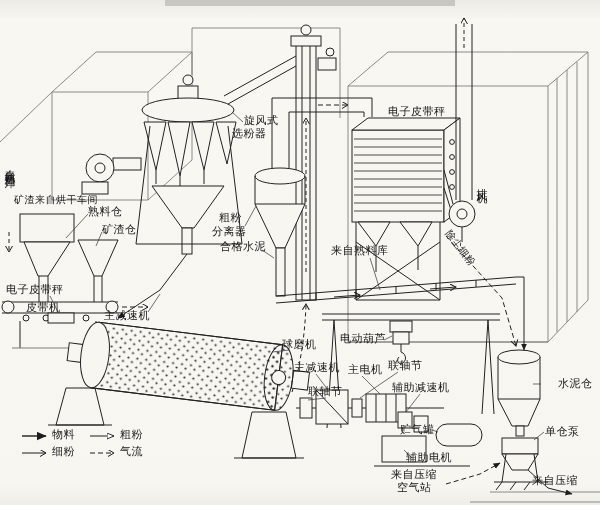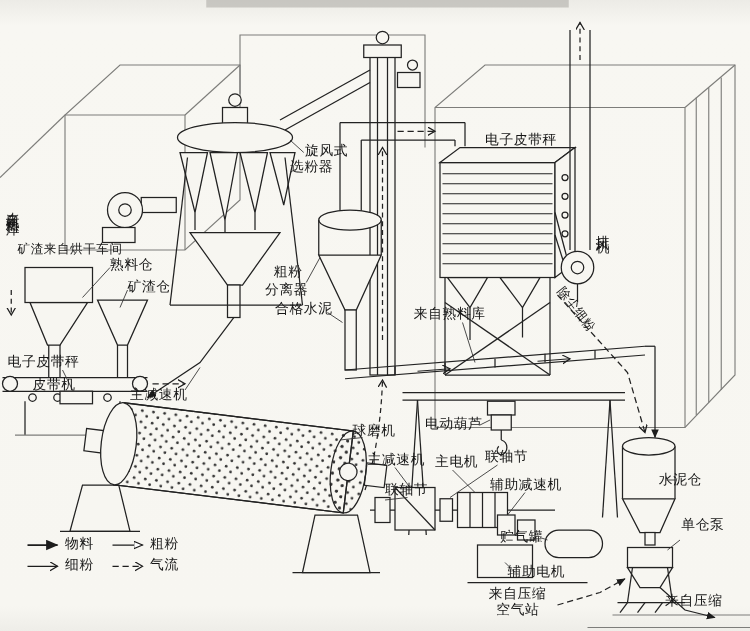--- a/index.html
+++ b/index.html
@@ -313,22 +313,22 @@
 <div class="lbl s10 rot" style="left:452px;top:228px">除尘细粉</div>
 <div class="lbl" style="left:340px;top:333px">电动葫芦</div>
 <div class="lbl" style="left:282px;top:339px">球磨机</div>
 <div class="lbl" style="left:294px;top:362px">主减速机</div>
 <div class="lbl" style="left:348px;top:364px">主电机</div>
 <div class="lbl" style="left:388px;top:360px">联轴节</div>
 <div class="lbl" style="left:308px;top:386px">联轴节</div>
 <div class="lbl" style="left:392px;top:382px">辅助减速机</div>
 <div class="lbl" style="left:400px;top:424px">贮气罐</div>
 <div class="lbl" style="left:406px;top:452px">辅助电机</div>
-<div class="lbl" style="left:527px;top:378px">水泥仓</div>
-<div class="lbl" style="left:545px;top:414px">单仓泵</div>
+<div class="lbl" style="left:558px;top:378px">水泥仓</div>
+<div class="lbl" style="left:545px;top:426px">单仓泵</div>
 <div class="lbl" style="left:391px;top:469px">来自压缩</div>
 <div class="lbl" style="left:397px;top:482px">空气站</div>
 <div class="lbl" style="left:532px;top:475px">来自压缩</div>
 
 <div class="lbl" style="left:52px;top:429px">物料</div>
 <div class="lbl" style="left:120px;top:429px">粗粉</div>
 <div class="lbl" style="left:52px;top:446px">细粉</div>
 <div class="lbl" style="left:120px;top:446px">气流</div>
 
 </div>

